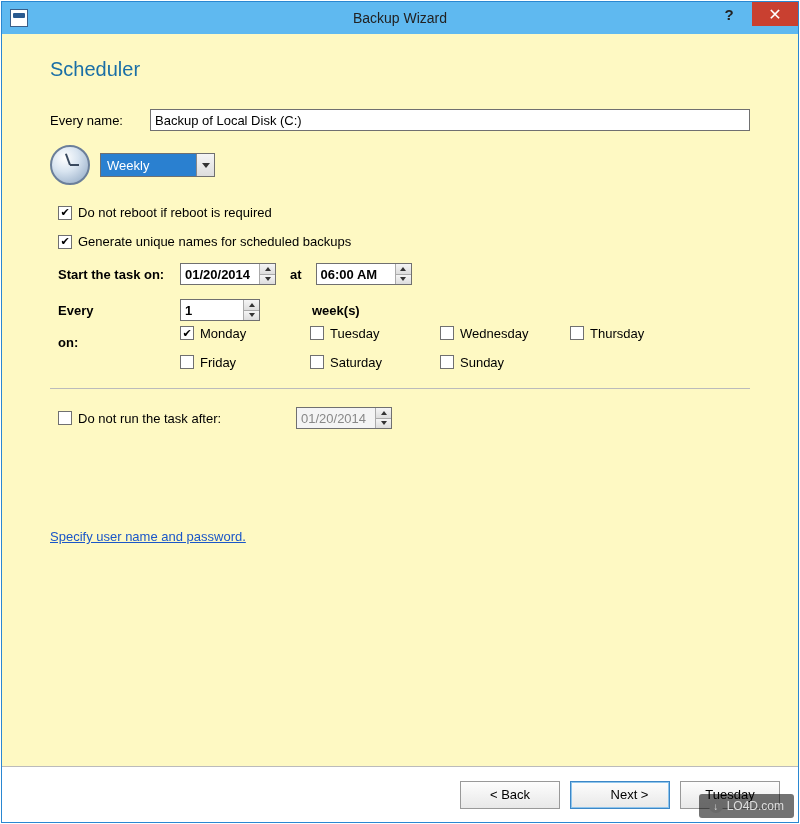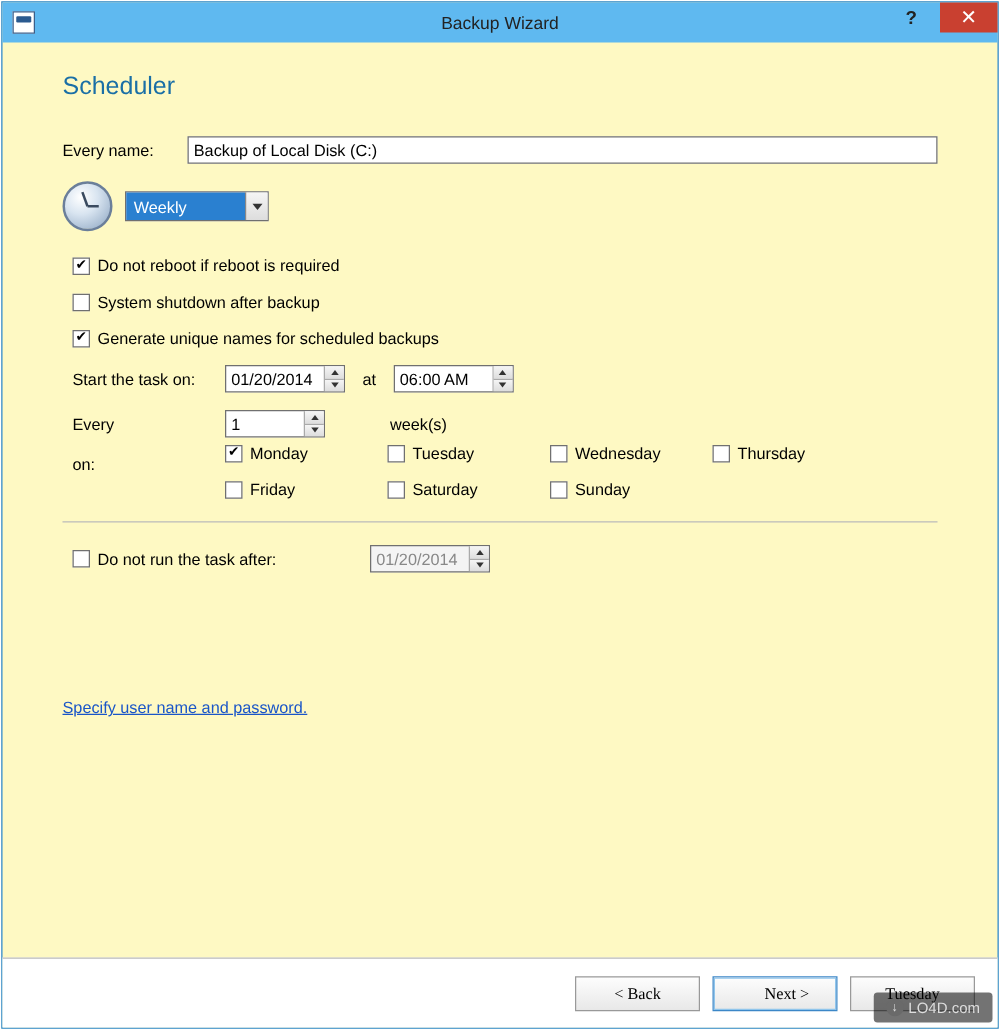--- a/index.html
+++ b/index.html
@@ -192,20 +192,21 @@
       color: #000;
       line-height: 1;
     }
     .schedule-grid {
       padding-left: 8px;
     }
     .srow {
       display: flex;
       align-items: center;
       margin-bottom: 14px;
+      font-weight: bold;
     }
     .scol1 { width: 122px; }
     .spinner {
       display: flex;
       border: 1px solid #707070;
       height: 22px;
       background: #fff;
     }
     .spinner .sp-val {
       padding: 2px 4px;
@@ -245,21 +246,20 @@
     .at-label { margin: 0 14px; }
     .days-grid {
       display: grid;
       grid-template-columns: repeat(4, 130px);
       row-gap: 14px;
       margin-left: 122px;
       margin-bottom: 18px;
     }
     .day {
       display: flex;
-      align-items: center;
       gap: 6px;
     }
     .hr {
       border: none;
       border-top: 1px solid #bbb;
       margin: 6px 0 18px 0;
     }
     .expire-row {
       display: flex;
       align-items: center;
@@ -282,21 +282,21 @@
       justify-content: flex-end;
       gap: 10px;
       padding: 0 18px;
       background: #fff;
     }
     .btn {
       min-width: 100px;
       height: 28px;
       border: 1px solid #999;
       background: linear-gradient(#fdfdfd, #e8e8e8);
-      font-family: Liberation Serif, serif;
+      font-family: Liberation Sans, sans-serif;
       font-size: 13px;
       cursor: pointer;
       display: flex;
       align-items: center;
       justify-content: center;
     }
     .btn.primary {
       border: 1px solid #3c87c7;
       box-shadow: inset 0 0 0 1px #8fc5ec;
       padding-left: 19px;
@@ -353,24 +353,20 @@
       <div class="clock-icon"></div>
       <div class="combo">
         <div class="combo-val">Weekly</div>
         <div class="combo-btn"></div>
       </div>
     </div>
 
     <div class="check-row">
       <span class="cbox checked"></span>
       <span>Do not reboot if reboot is required</span>
-    </div>
-    <div class="check-row">
-      <span class="cbox"></span>
-      <span>System shutdown after backup</span>
     </div>
     <div class="check-row">
       <span class="cbox checked"></span>
       <span>Generate unique names for scheduled backups</span>
     </div>
 
     <div class="schedule-grid">
       <div class="srow">
         <div class="scol1">Start the task on:</div>
         <div class="spinner wide">

